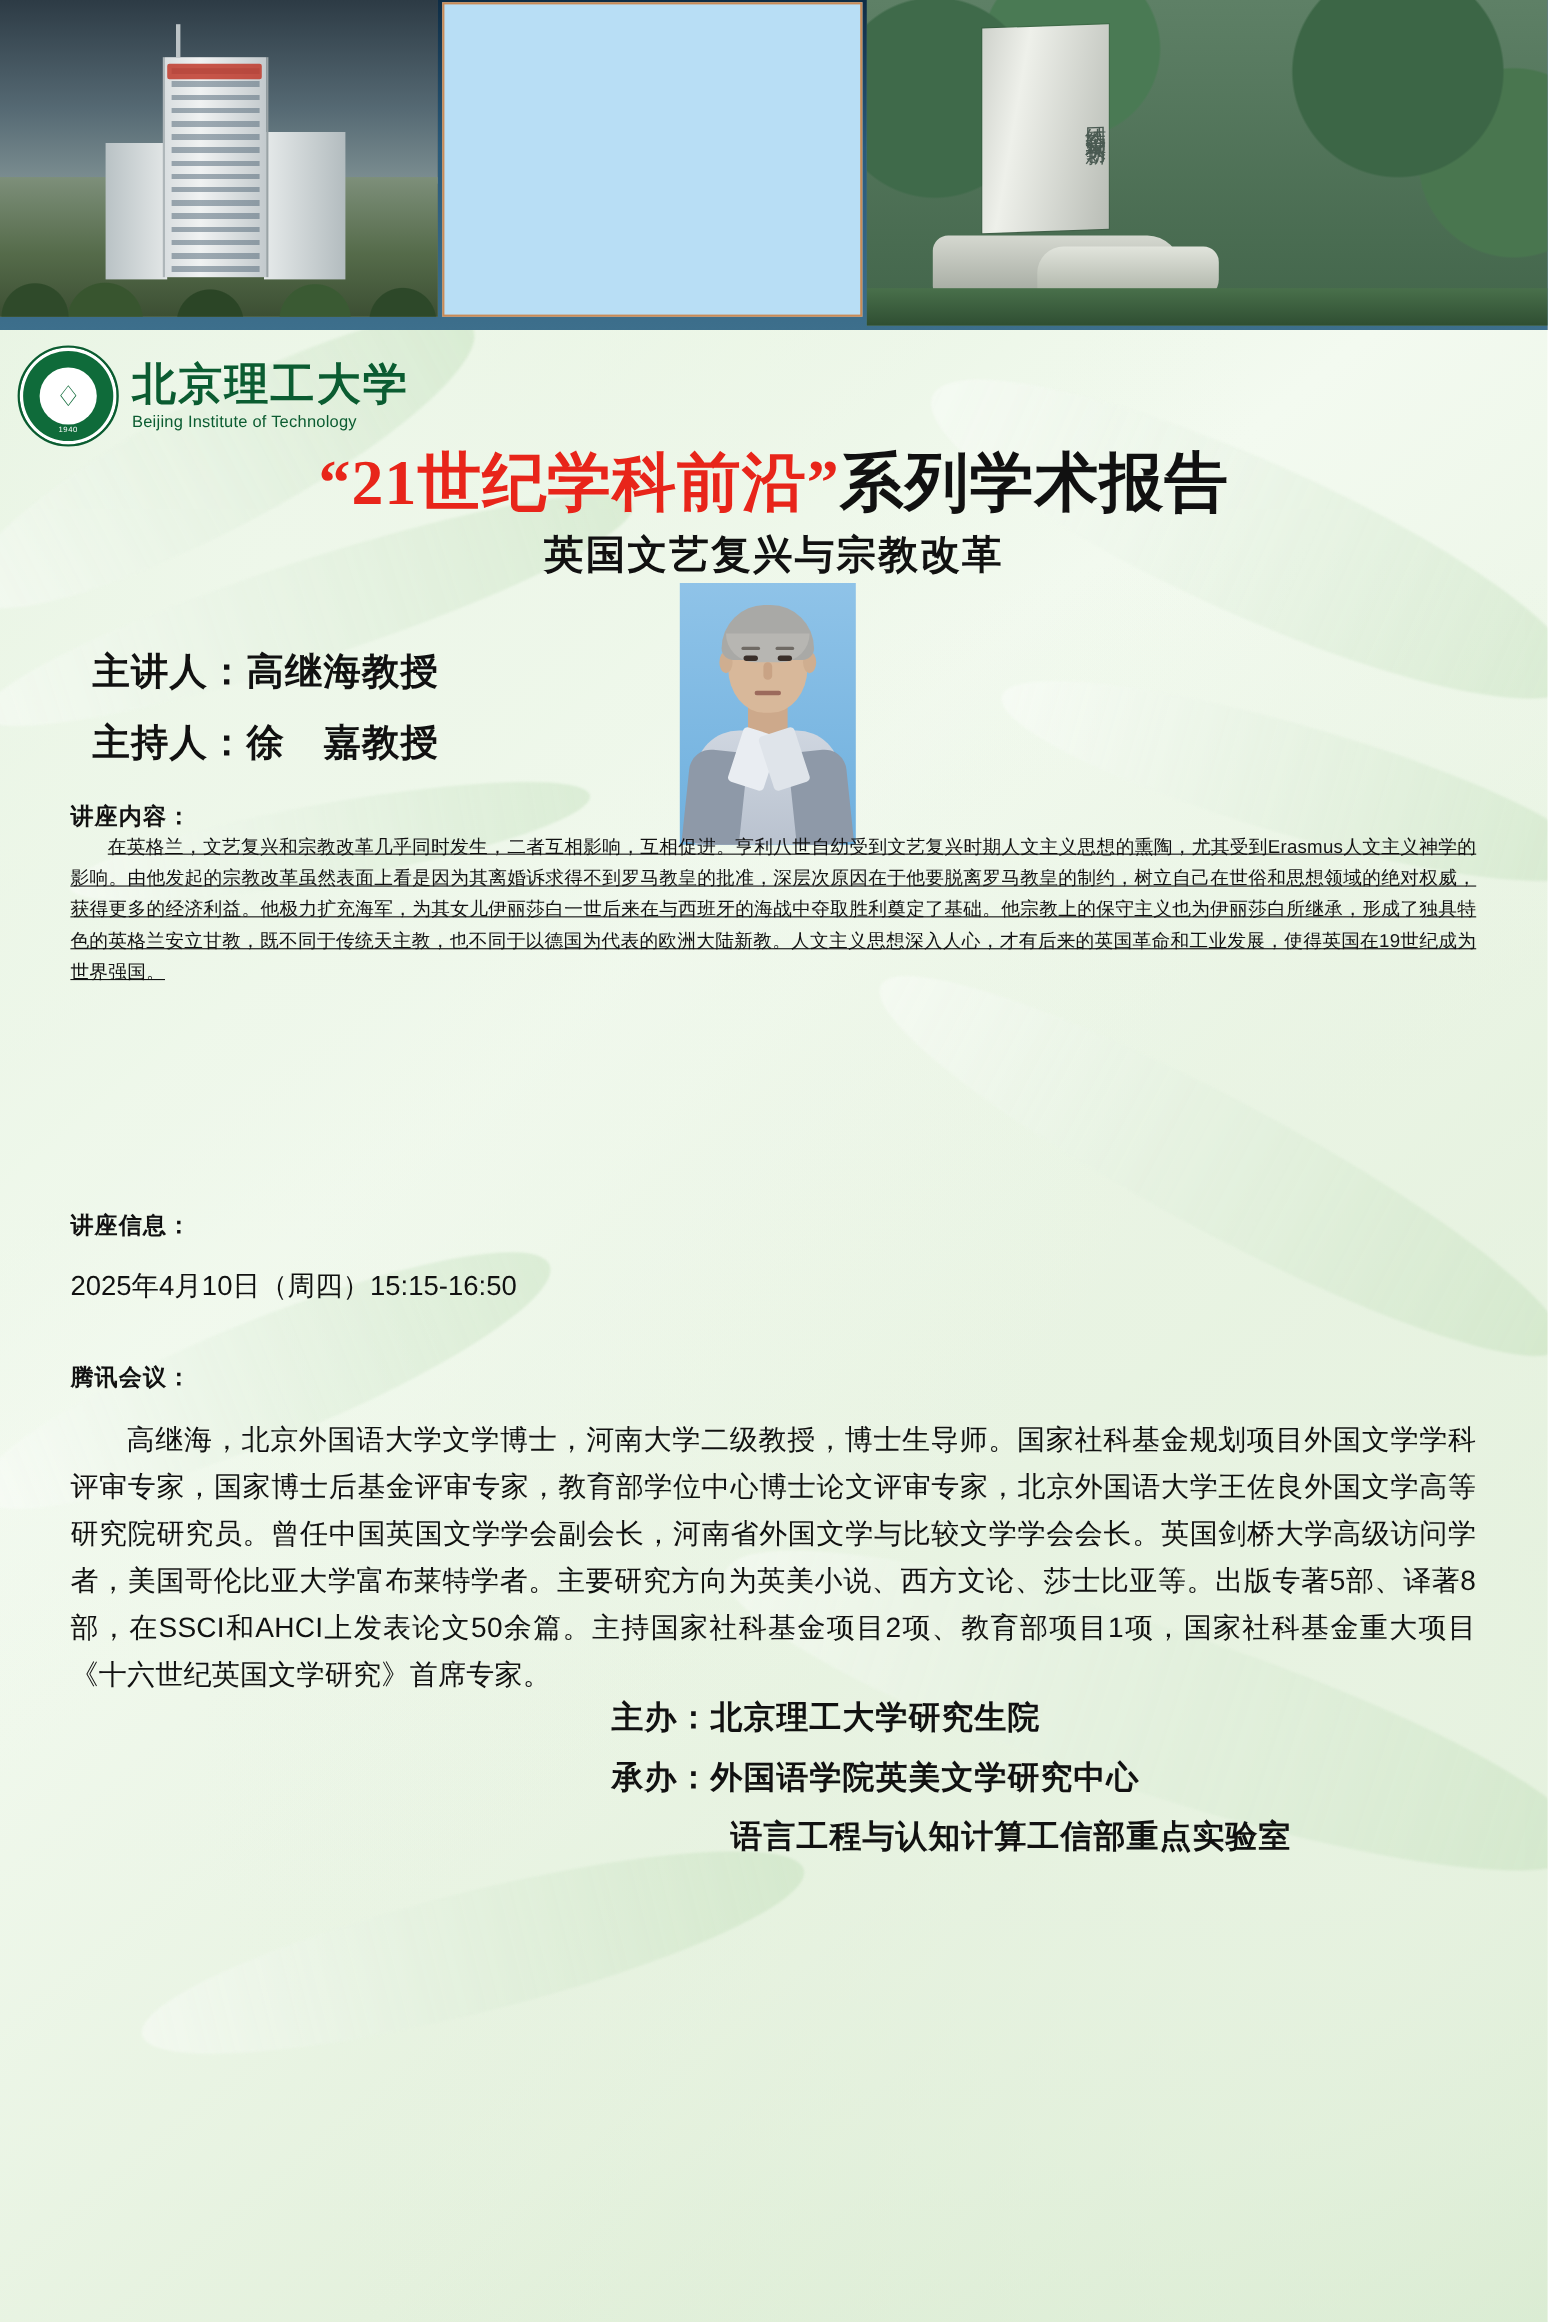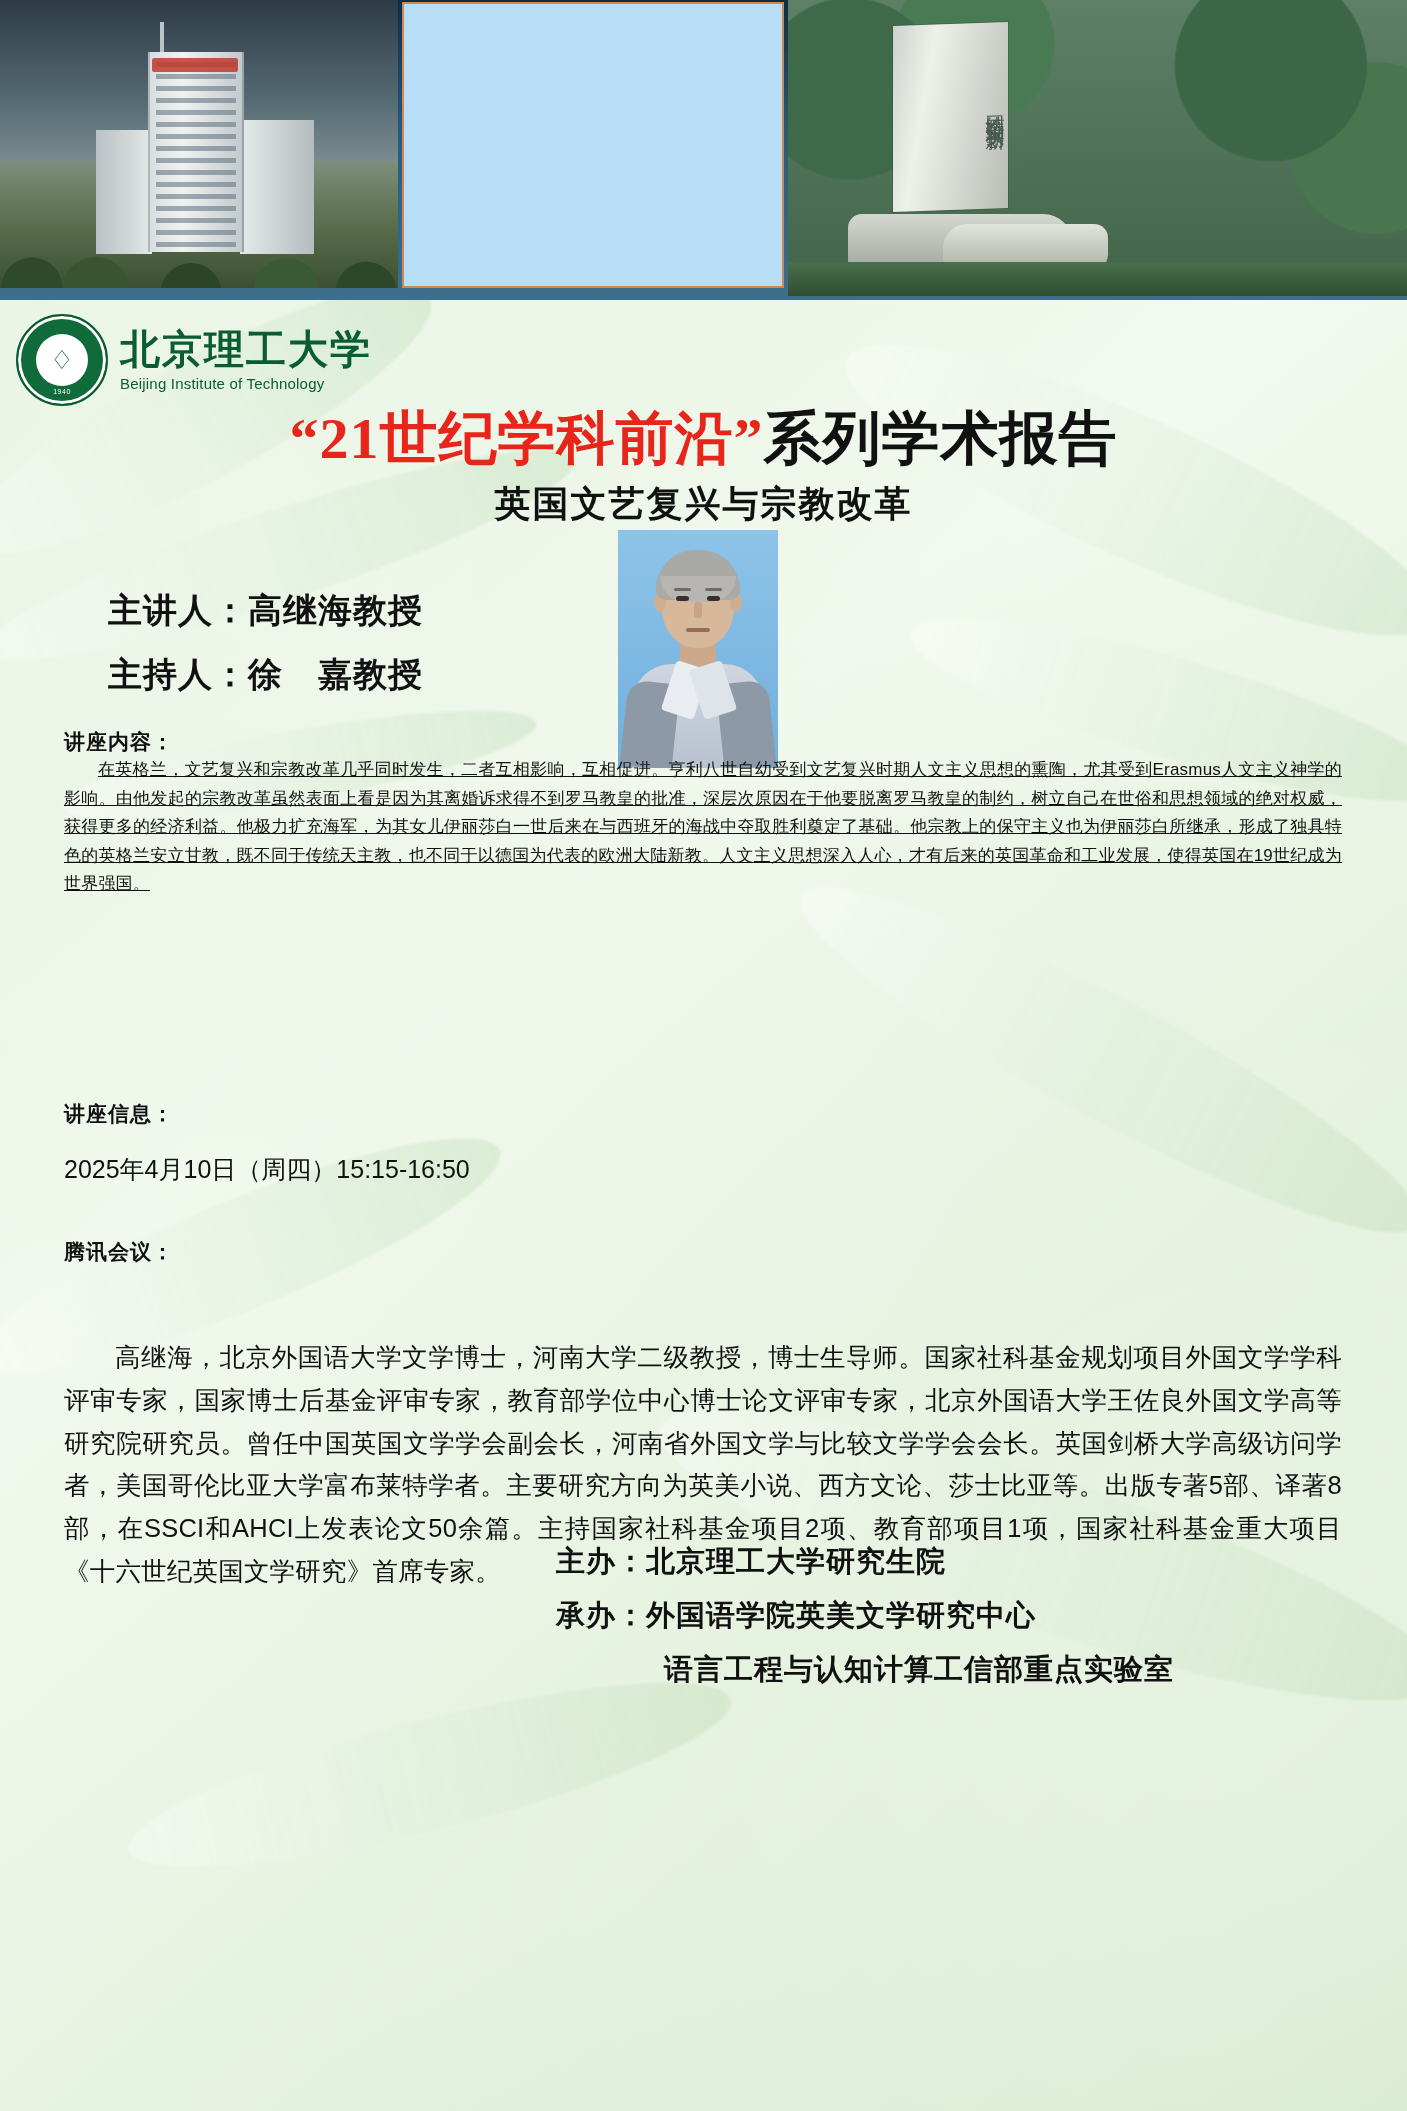--- a/index.html
+++ b/index.html
@@ -258,21 +258,21 @@
   .p-jacket-l{
     position:absolute; left: 6px; bottom: 0; width: 52px; height: 86px;
     background:#8e99a8; transform: rotate(6deg); border-radius: 20px 6px 0 0;
   }
   .p-jacket-r{
     position:absolute; right: 6px; bottom: 0; width: 52px; height: 86px;
     background:#8e99a8; transform: rotate(-6deg); border-radius: 6px 20px 0 0;
   }
 
   
-  .speaker-block { position: absolute; left: 84px; top: 288px; margin-left: 24px; }
+  .speaker-block { position: absolute; left: 84px; top: 288px; }
   .speaker-line {
     font-size: 34px; font-weight: 700; color: #111111;
     letter-spacing: 1px; margin-bottom: 18px; white-space: nowrap;
   }
 
   
   .h-sec {
     font-size: 21px; font-weight: 700; color: #111111; letter-spacing: 1px;
   }
   .sec-content-h { position: absolute; left: 64px; top: 428px; }
@@ -289,21 +289,20 @@
     position: absolute; left: 64px; top: 848px; width: 1278px;
     font-size: 25px; color: #111111; line-height: 1.72;
   }
 
   .sec-bio-h { position: absolute; left: 64px; top: 938px; }
   .bio {
     position: absolute; left: 64px; top: 988px; width: 1278px;
     font-size: 25.5px; color: #111111; line-height: 1.68;
     text-align: justify; text-indent: 2em;
     letter-spacing: .2px;
-    margin-top: 48px;
   }
 
   .org-block {
     position: absolute; left: 556px; top: 1242px; font-family: Liberation Mono, monospace;
   }
   .org-line {
     font-size: 29px; font-weight: 700; color: #111111;
     letter-spacing: 1px; margin-bottom: 14px; white-space: nowrap;
   }
   .org-line.indent { padding-left: 108px; }

